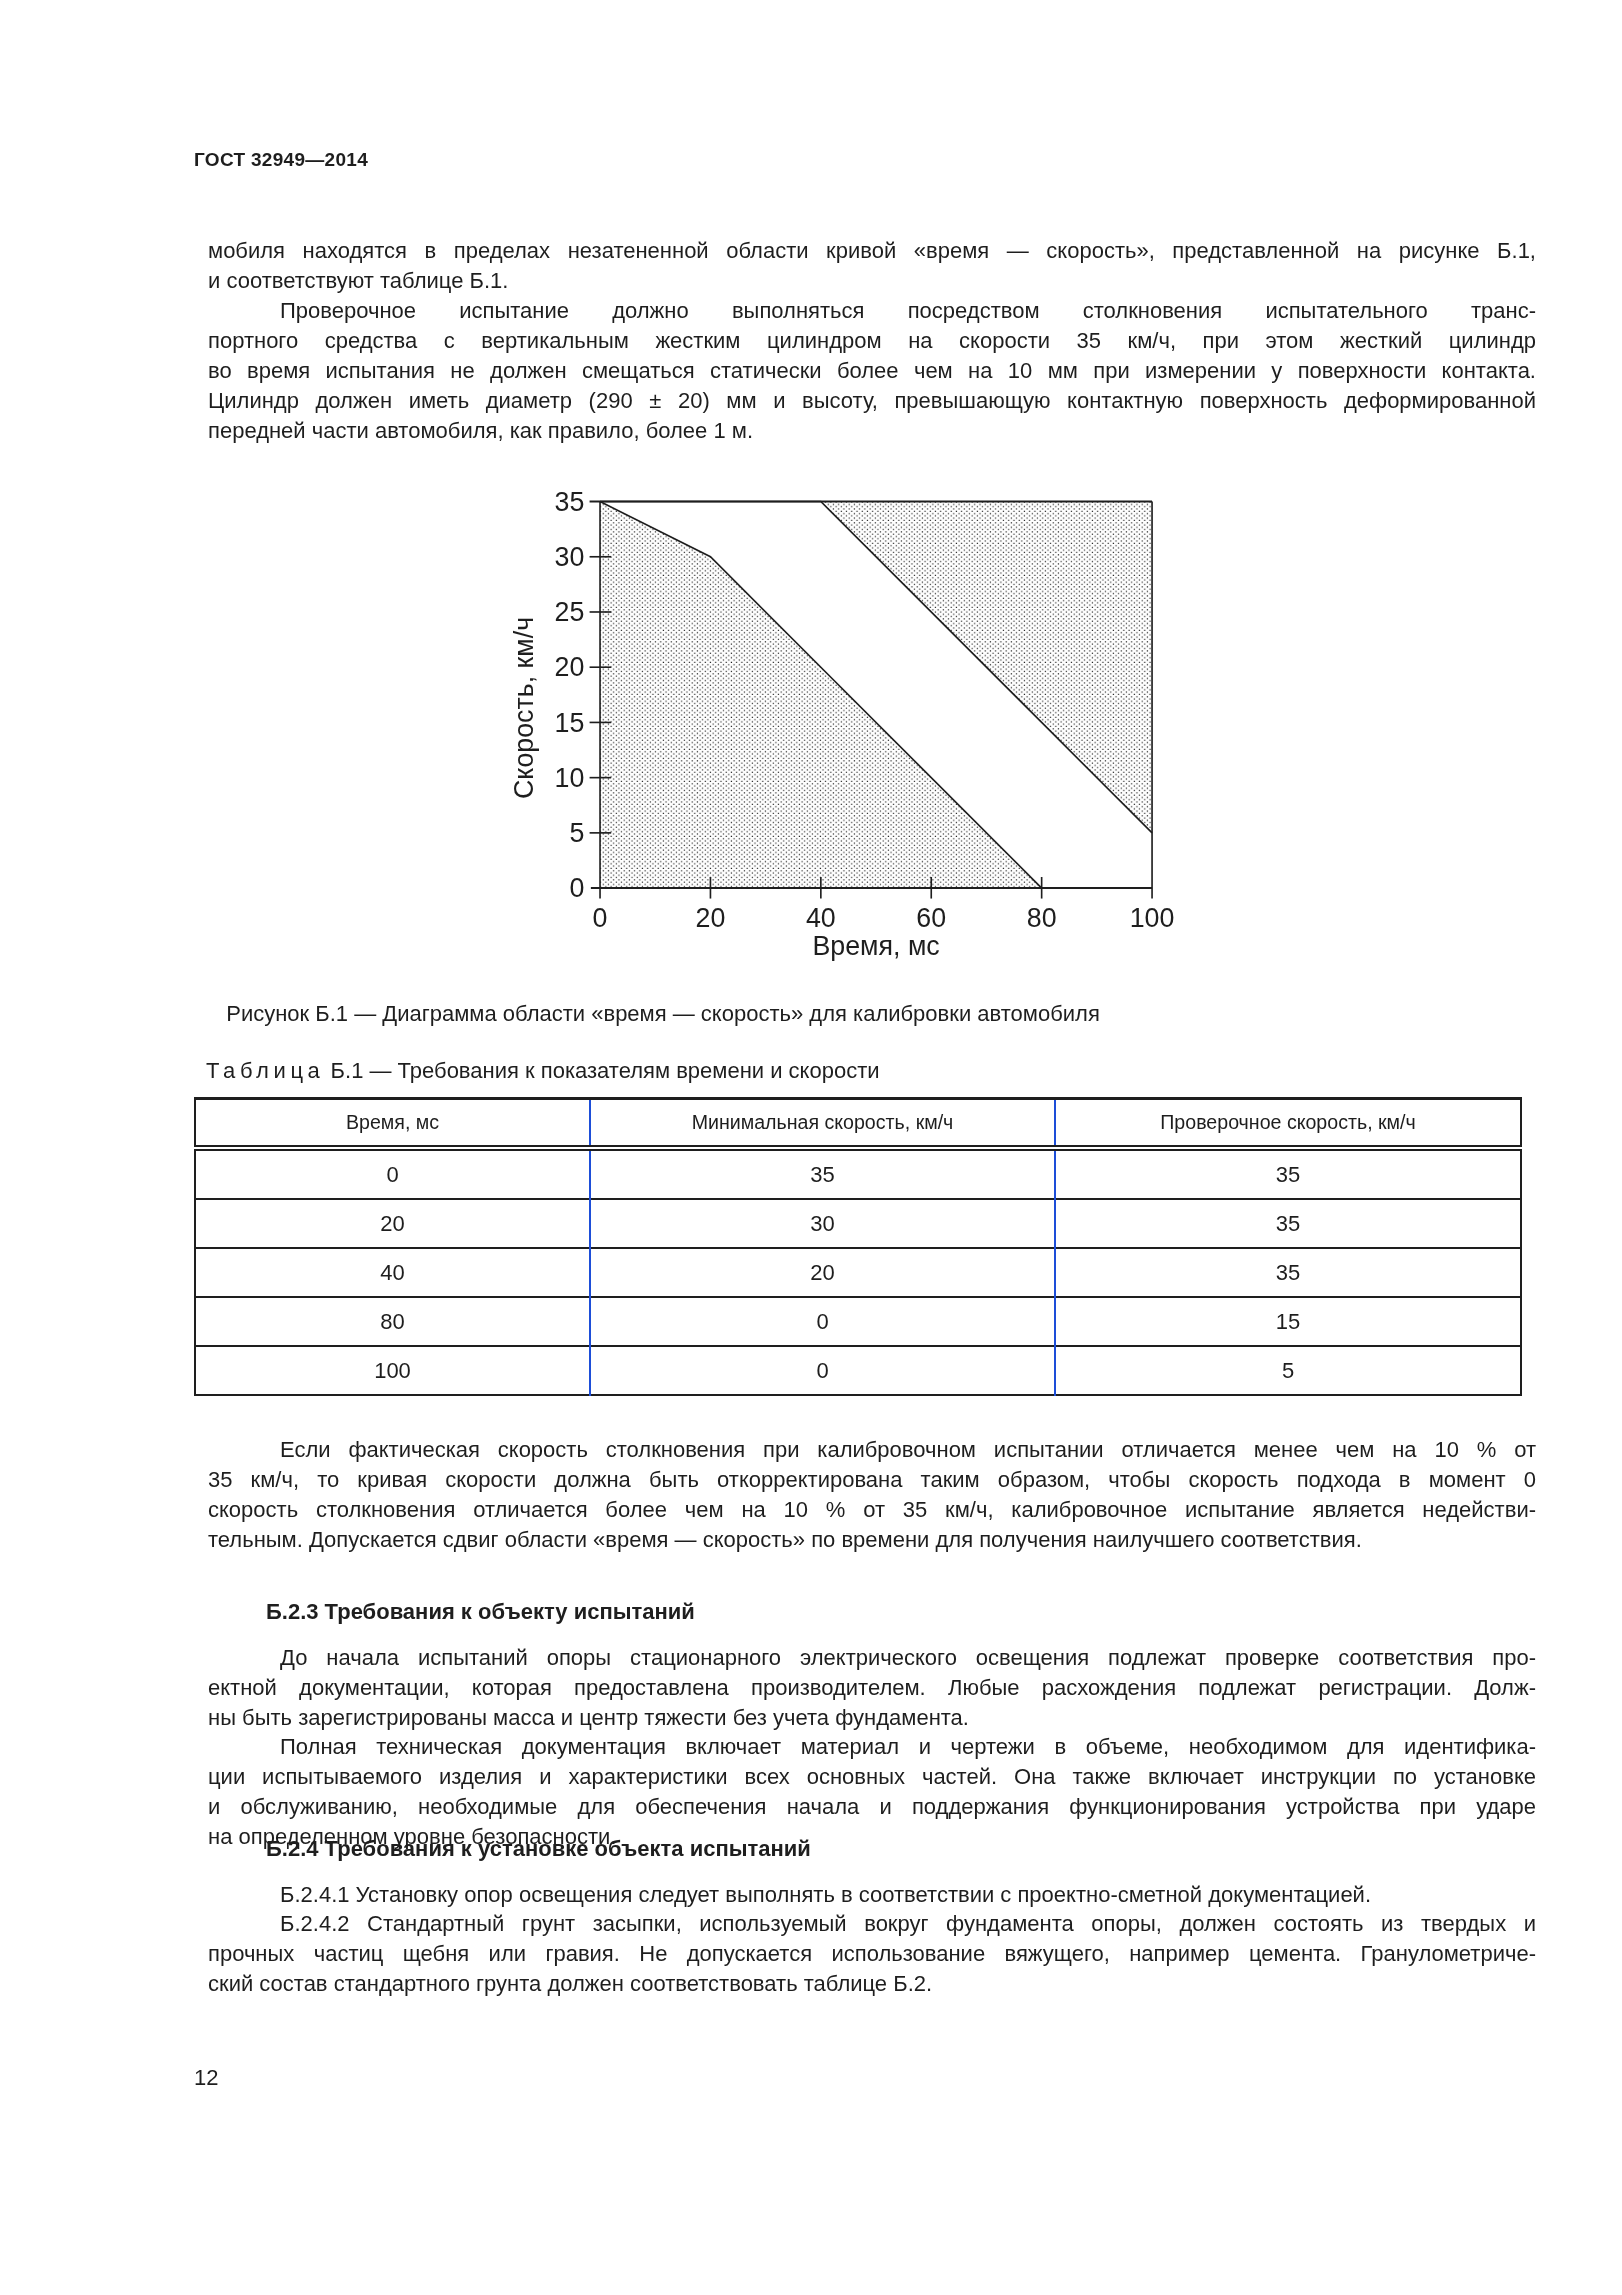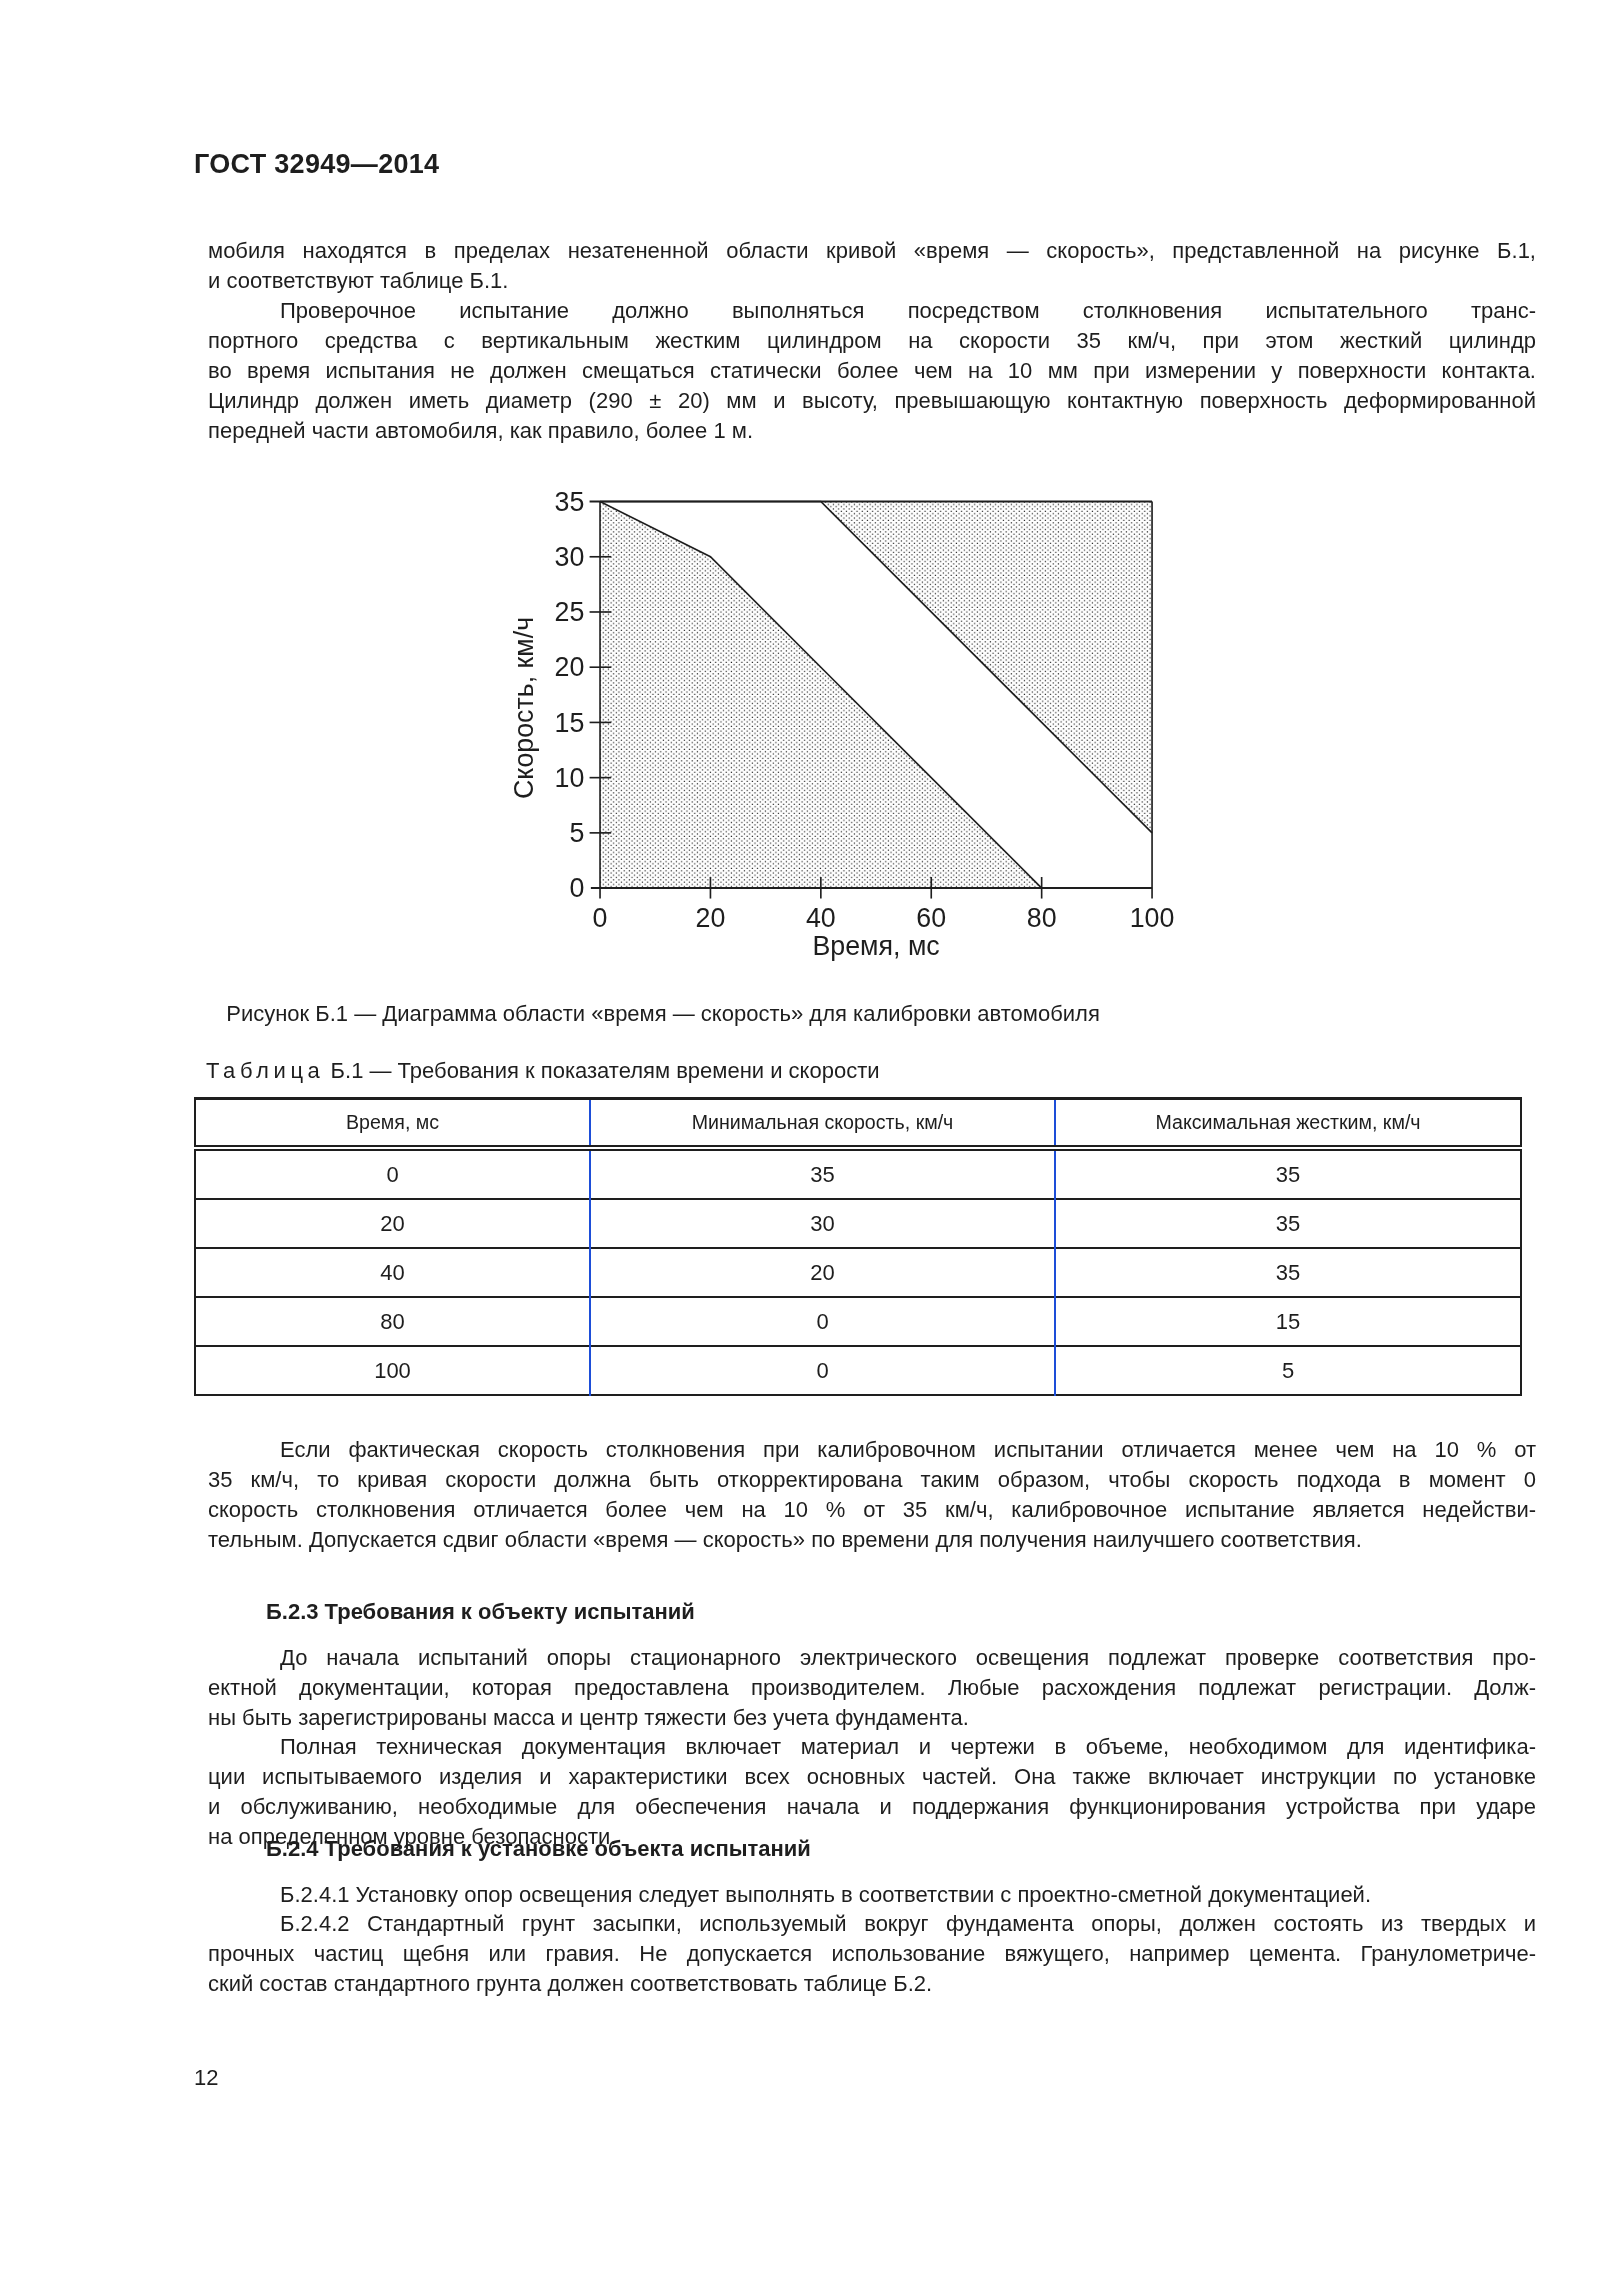--- a/index.html
+++ b/index.html
@@ -2,21 +2,21 @@
 <html style="font-size:10.5px"><head>
 <meta charset="utf-8">
 <style>
   html, body { margin: 0; padding: 0; background: #ffffff; }
   body {
     width: 1623px; height: 2295px; position: relative; overflow: hidden;
     font-family: "Liberation Sans", sans-serif; color: #1e1e1e;
   }
   .abs { position: absolute; }
   .doc-header {
-    left: 194px; top: 149px; font-size: 27px; font-weight: bold; letter-spacing: 0.3px;
+    left: 194px; top: 149px; font-size: 19px; font-weight: bold; letter-spacing: 0.3px;
   }
   .para {
     left: 194px; width: 1328px; font-size: 22px; line-height: 30px;
     text-align: justify; text-align-last: left; margin: 14px;
   }
   .para .line { display: block; text-align: justify; text-align-last: justify; white-space: nowrap; }
   .para .line.last { text-align-last: left; }
   .indent { padding-left: 72px; }
   .heading-b { font-weight: bold; left: 266px; font-size: 22px; }
   .fig-caption { left: 0; width: 1326px; text-align: center; font-size: 22px; top: 1001px; }
@@ -122,21 +122,21 @@
 <table class="data-table">
   <colgroup>
       <col class="c1">
       <col class="c2">
       <col>
     </colgroup>
   <thead>
     <tr>
       <th>Время, мс</th>
       <th>Минимальная скорость, км/ч</th>
-      <th>Максимальная жестким, км/ч</th>
+      <th>Проверочное скорость, км/ч</th>
     </tr>
   </thead>
   <tbody>
     <tr>
       <td>0</td>
       <td>35</td>
       <td>35</td>
     </tr>
     <tr>
       <td>20</td>

